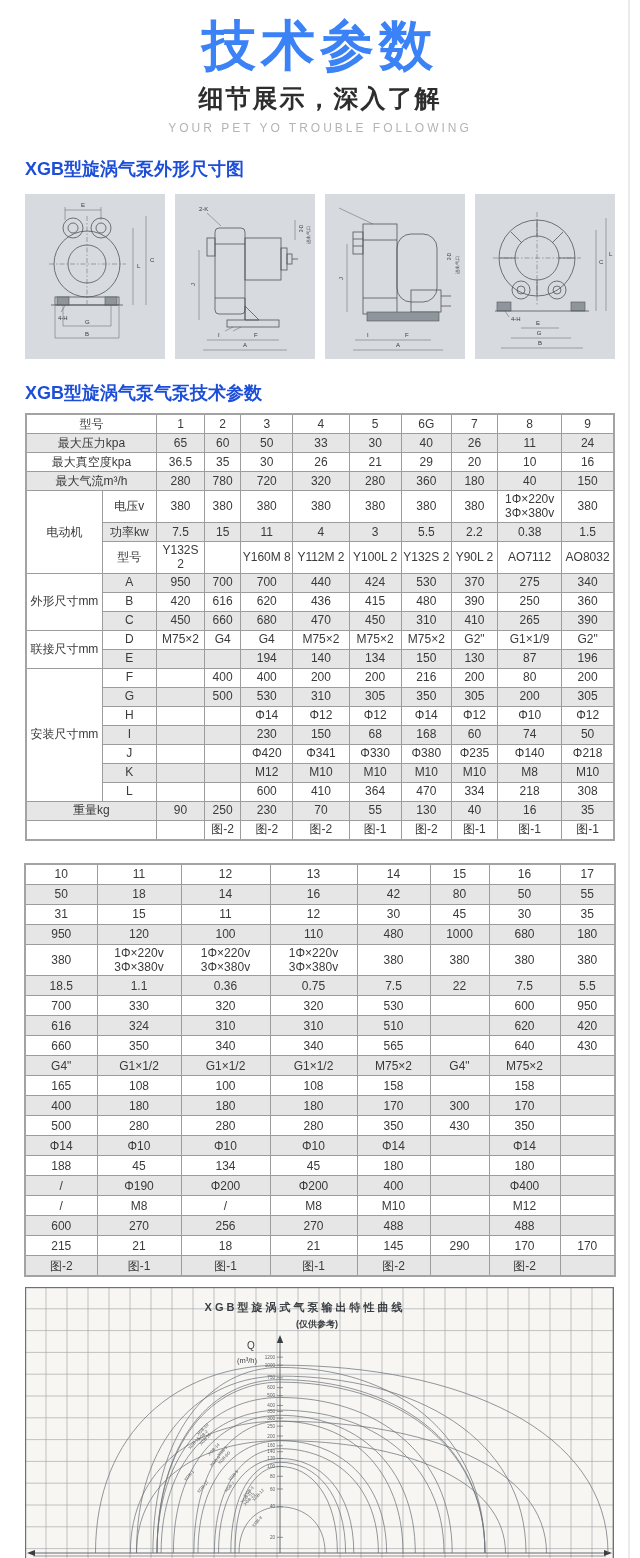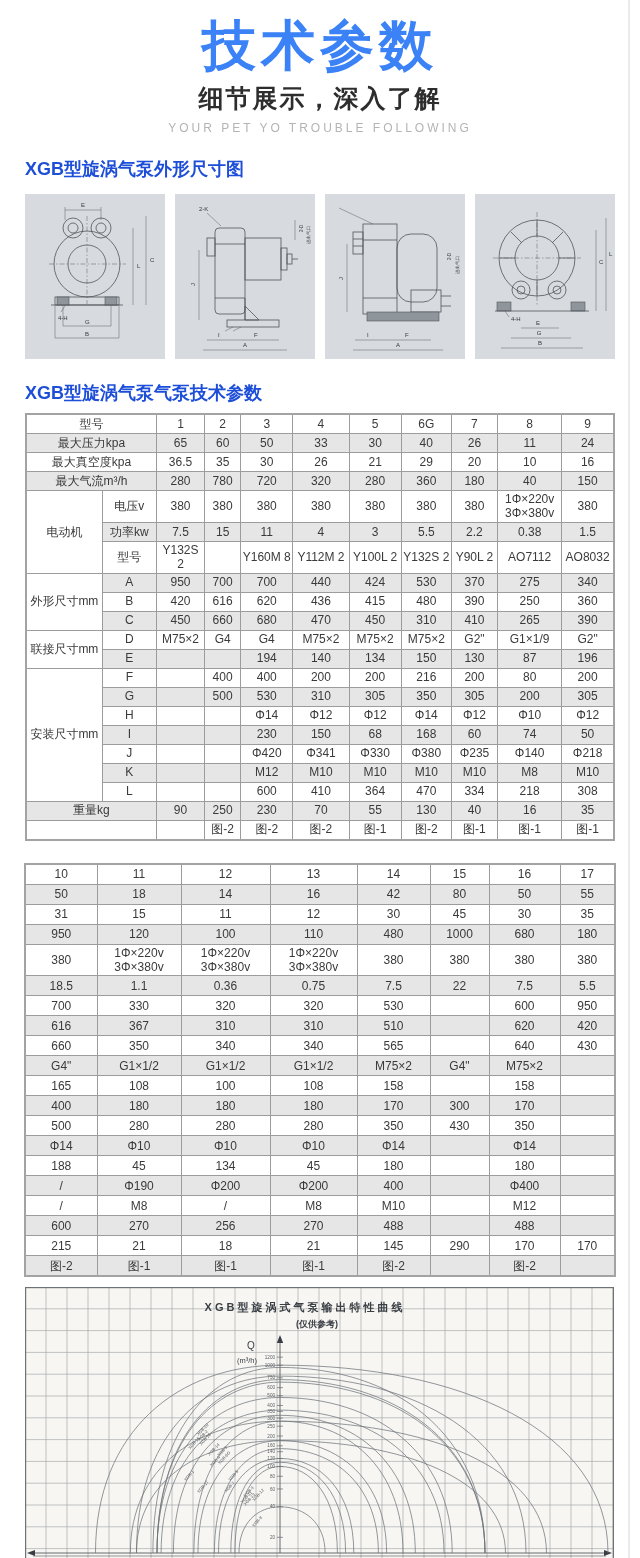--- a/index.html
+++ b/index.html
@@ -542,21 +542,21 @@
           <td>330</td>
           <td>320</td>
           <td>320</td>
           <td>530</td>
           <td></td>
           <td>600</td>
           <td>950</td>
         </tr>
         <tr>
           <td>616</td>
-          <td>367</td>
+          <td>324</td>
           <td>310</td>
           <td>310</td>
           <td>510</td>
           <td></td>
           <td>620</td>
           <td>420</td>
         </tr>
         <tr>
           <td>660</td>
           <td>350</td>

